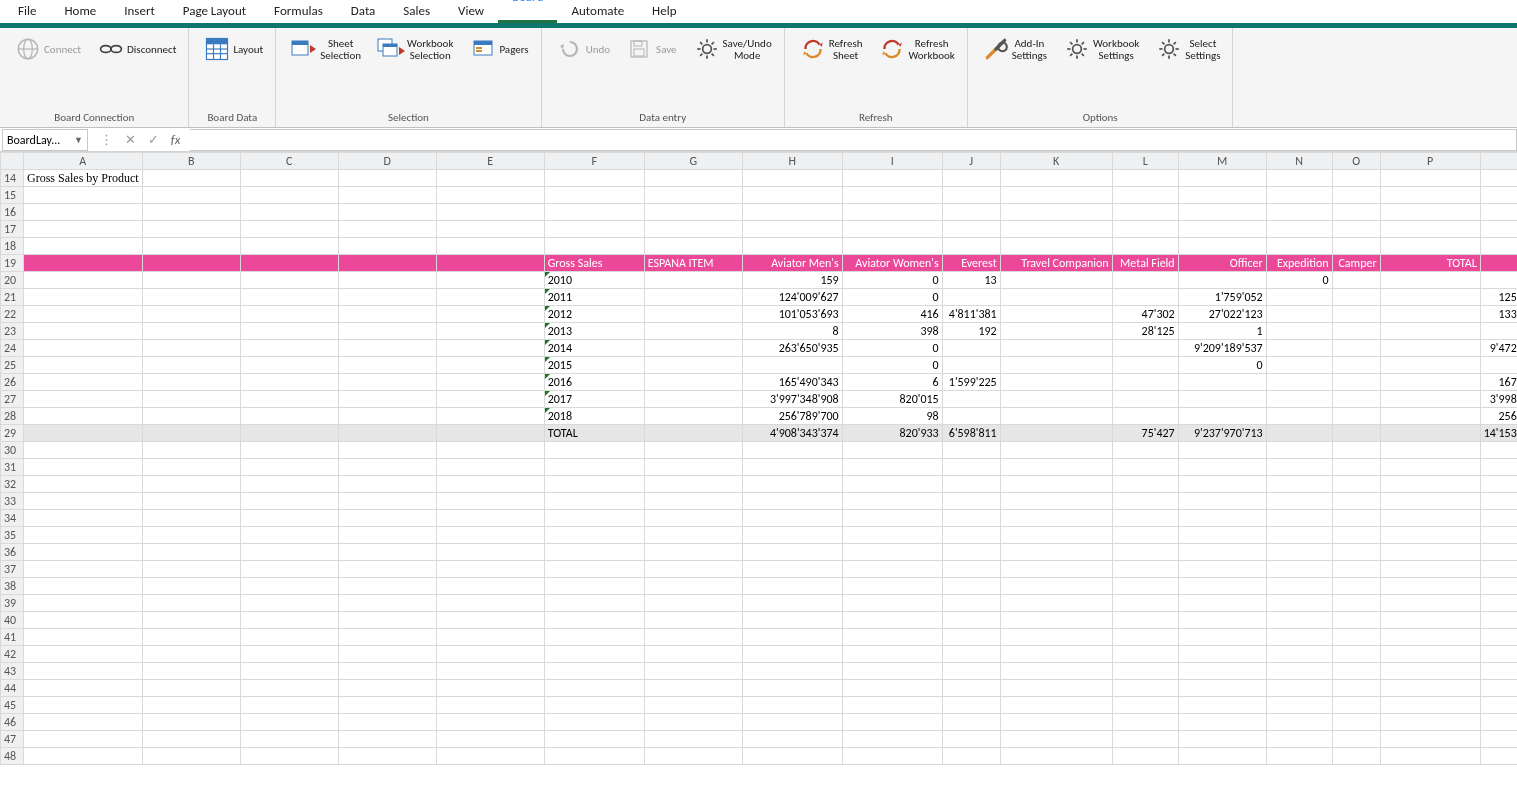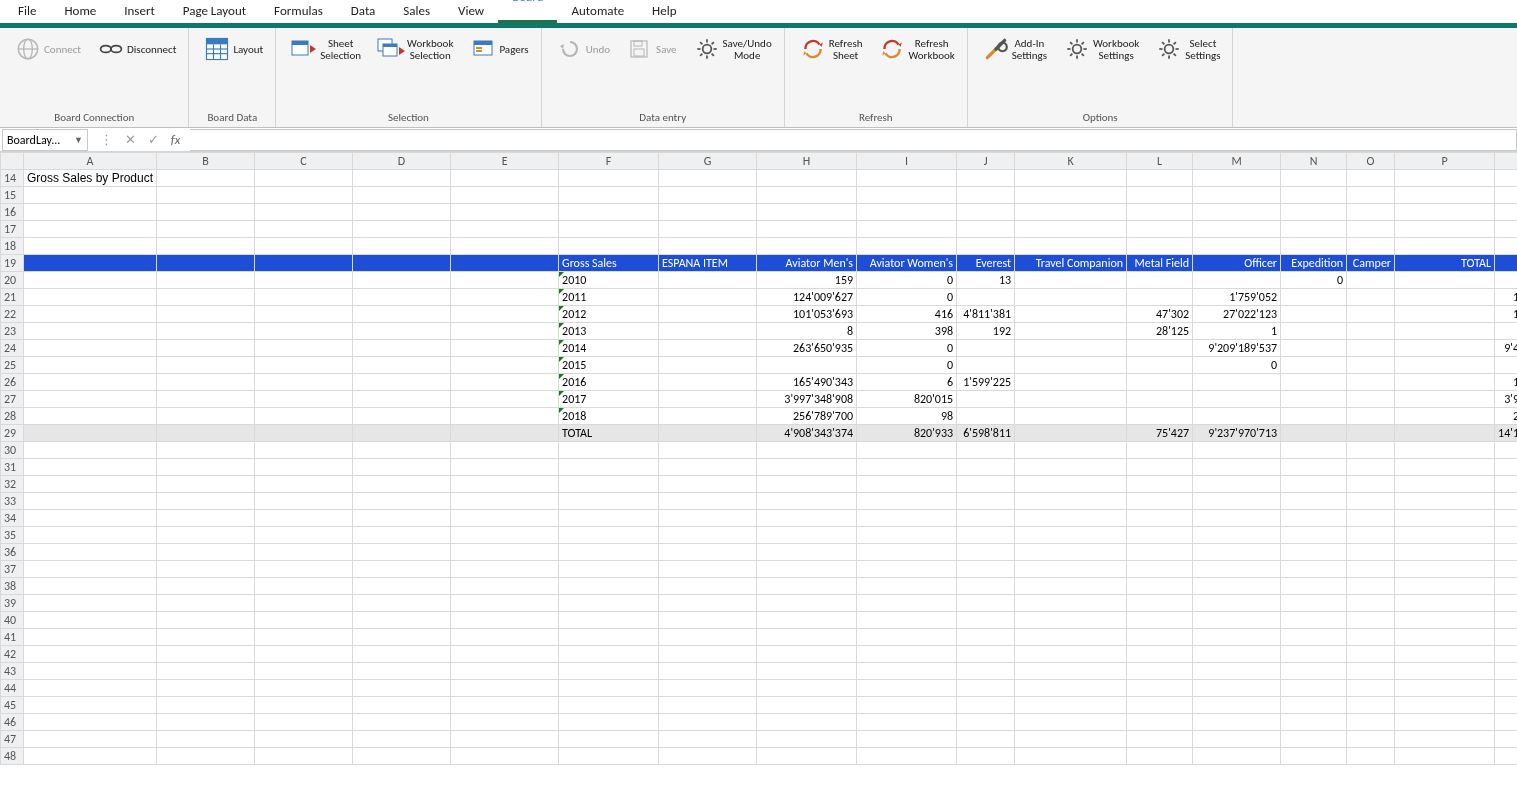--- a/index.html
+++ b/index.html
@@ -166,24 +166,24 @@
   .col-K { width: 112px; }
   .col-L { width: 66px; }
   .col-M { width: 88px; }
   .col-N { width: 66px; }
   .col-O { width: 48px; }
   .col-P { width: 100px; }
   .col-Q { width: 58px; }
 
   .title-cell {
     font-size: 16px;
-    font-family: Liberation Sans, sans-serif;
+    font-family: Liberation Serif, serif;
   }
   .hdr-row td {
-    background: #1d4ed8;
+    background: #ec4899;
     color: #fff;
   }
   .num { text-align: right; }
   .total-row td { background: #e6e6e6; }
   .year-mark {
     position: relative;
     margin-top: 8px;
   }
   .year-mark::before {
     content: "";

